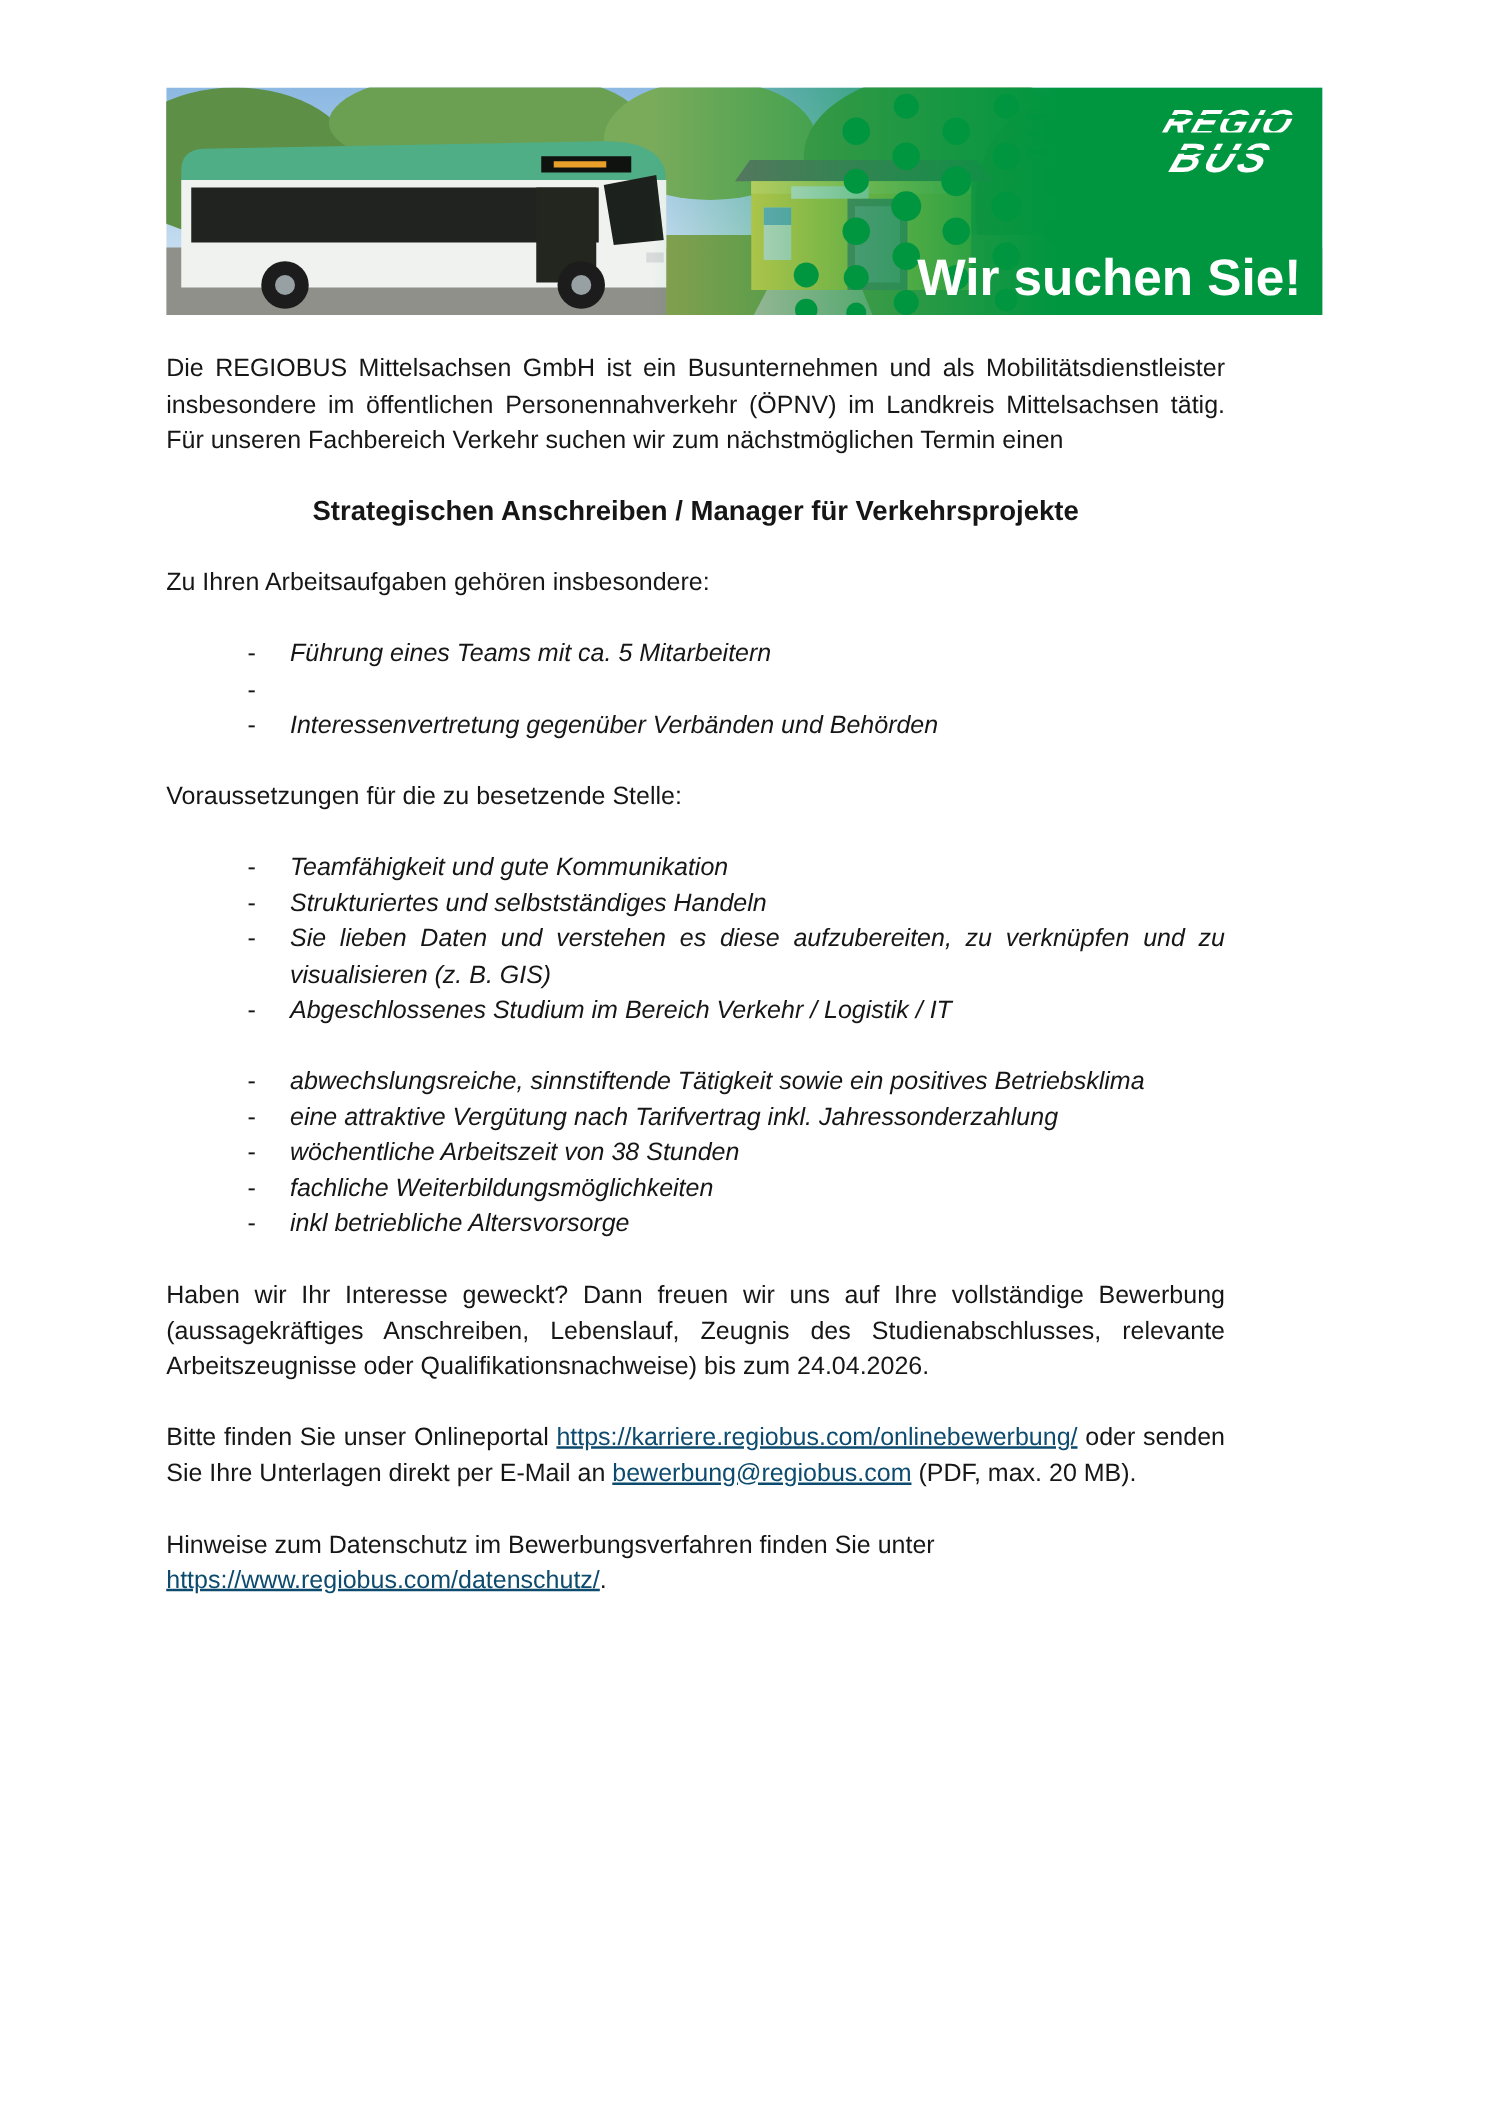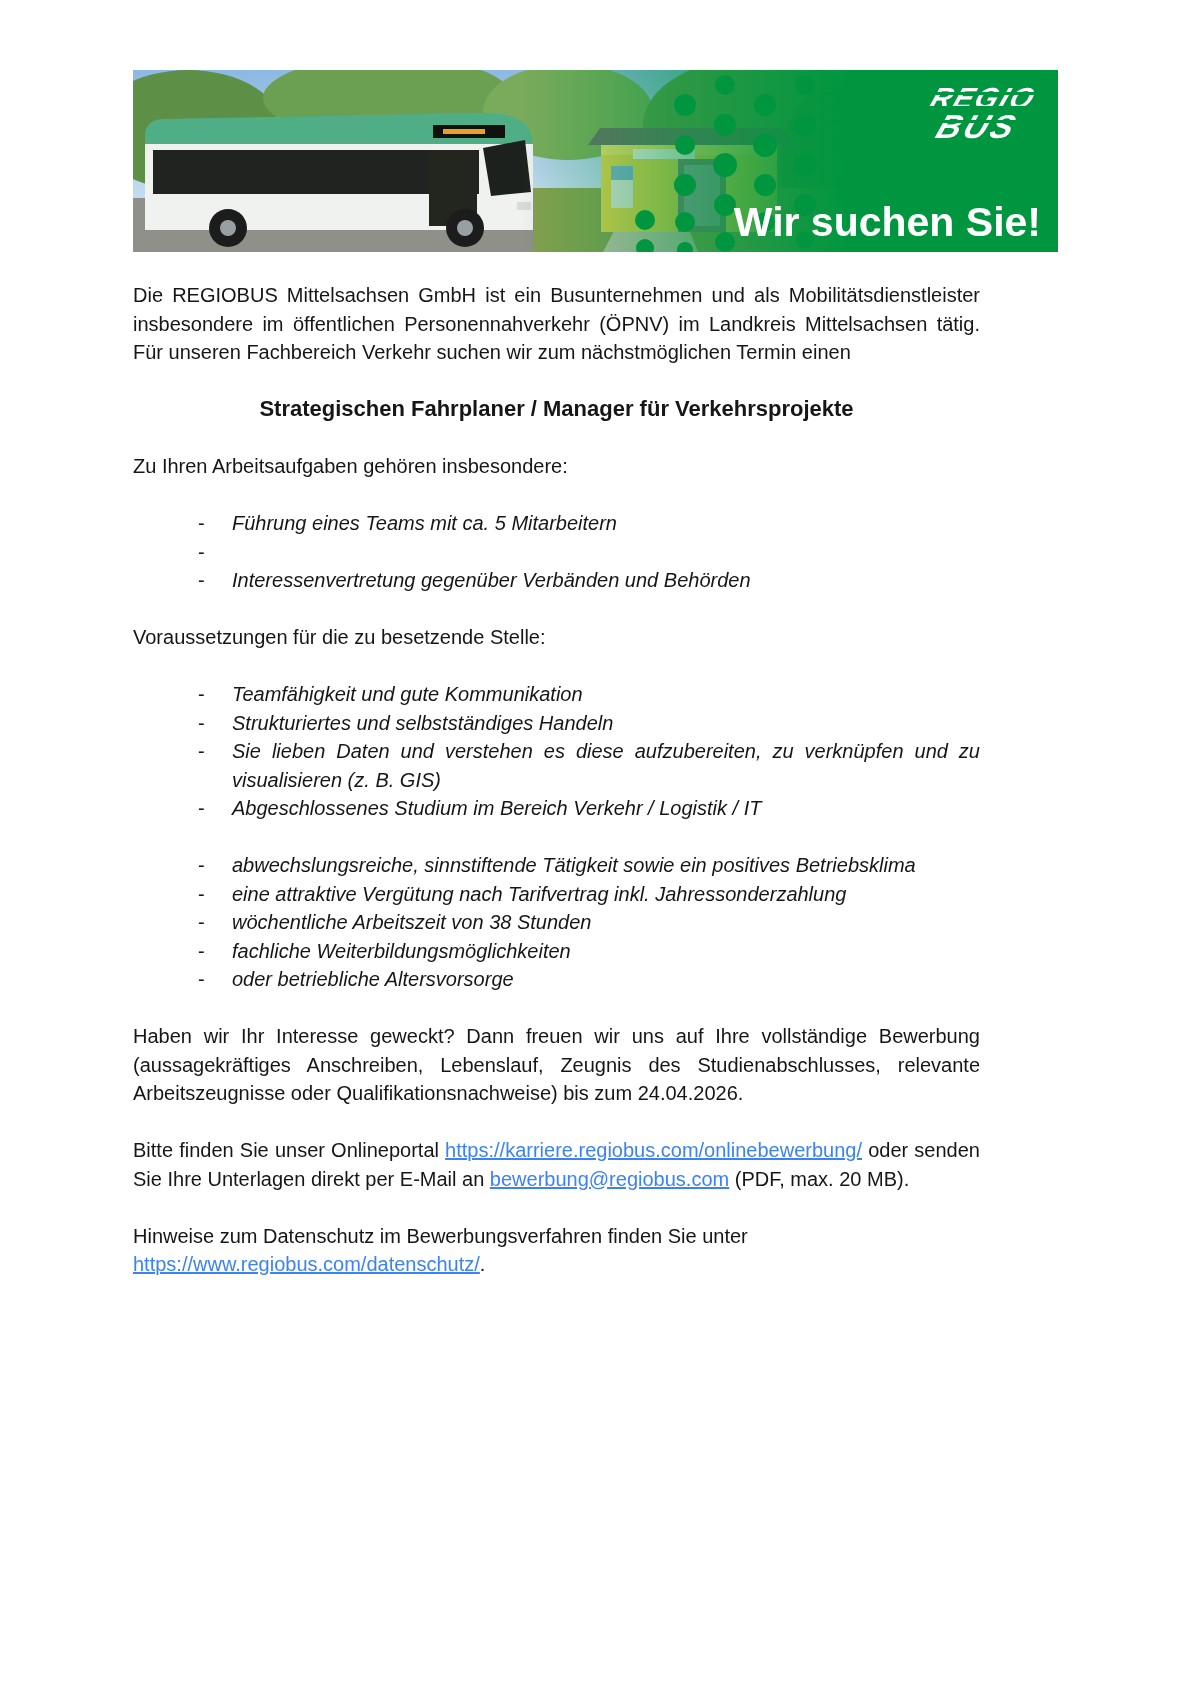--- a/index.html
+++ b/index.html
@@ -14,21 +14,21 @@
   .banner text { font-family:"Liberation Sans", sans-serif; }
 
   .content { position:absolute; left:133px; top:281px; width:847px; font-size:20px; line-height:28.5px; }
   .block { margin:0 0 28.5px 0; }
   .justify { text-align:justify; }
   .job-title { font-weight:bold; font-size:22px; text-align:center; margin:0 0 28.5px 0; }
   .list { margin:0 0 28.5px 0; }
   .li { display:flex; padding-left:65px; }
   .dash { width:34px; flex:none; }
   .li-text { flex:1; text-align:justify;font-style:italic; }
-  a.doc-link { color:#3b82f6; text-decoration:underline; cursor:pointer; word-break:break-all; }
+  a.doc-link { color:#0c4a6e; text-decoration:underline; cursor:pointer; word-break:break-all; }
 </style>
 </head>
 <body>
 
 <div class="page">
 
   <div class="banner">
     <svg viewBox="0 0 925 182" preserveAspectRatio="none">
       <defs>
         <linearGradient id="sky" x1="0" y1="0" x2="0" y2="1">
@@ -125,21 +125,21 @@
       </g>
 
       <text x="908" y="166" text-anchor="end" font-size="41" font-weight="bold" fill="#ffffff">Wir suchen Sie!</text>
     </svg>
   </div>
 
   <div class="content">
 
     <p class="block justify">Die REGIOBUS Mittelsachsen GmbH ist ein Busunternehmen und als Mobilitätsdienstleister insbesondere im öffentlichen Personennahverkehr (ÖPNV) im Landkreis Mittelsachsen tätig. Für unseren Fachbereich Verkehr suchen wir zum nächstmöglichen Termin einen</p>
 
-    <p class="job-title">Strategischen Fahrplaner / Manager für Verkehrsprojekte</p>
+    <p class="job-title">Strategischen Anschreiben / Manager für Verkehrsprojekte</p>
 
     <p class="block">Zu Ihren Arbeitsaufgaben gehören insbesondere:</p>
     <div class="list">
       <div class="li">
         <span class="dash">-</span>
         <span class="li-text">Führung eines Teams mit ca. 5 Mitarbeitern</span>
       </div>
       <div class="li">
         <span class="dash">-</span>
       </div>
@@ -181,21 +181,21 @@
       <div class="li">
         <span class="dash">-</span>
         <span class="li-text">wöchentliche Arbeitszeit von 38 Stunden</span>
       </div>
       <div class="li">
         <span class="dash">-</span>
         <span class="li-text">fachliche Weiterbildungsmöglichkeiten</span>
       </div>
       <div class="li">
         <span class="dash">-</span>
-        <span class="li-text">oder betriebliche Altersvorsorge</span>
+        <span class="li-text">inkl betriebliche Altersvorsorge</span>
       </div>
     </div>
 
     <p class="block justify">Haben wir Ihr Interesse geweckt? Dann freuen wir uns auf Ihre vollständige Bewerbung (aussagekräftiges Anschreiben, Lebenslauf, Zeugnis des Studienabschlusses, relevante Arbeitszeugnisse oder Qualifikationsnachweise) bis zum 24.04.2026.</p>
 
     <p class="block justify">
       <span>Bitte finden Sie unser Onlineportal </span><a class="doc-link" href="#">https://karriere.regiobus.com/onlinebewerbung/</a><span> oder senden Sie Ihre Unterlagen direkt per E-Mail an </span><a class="doc-link" href="#">bewerbung@regiobus.com</a><span> (PDF, max. 20 MB).</span>
     </p>
 
     <p class="block">

